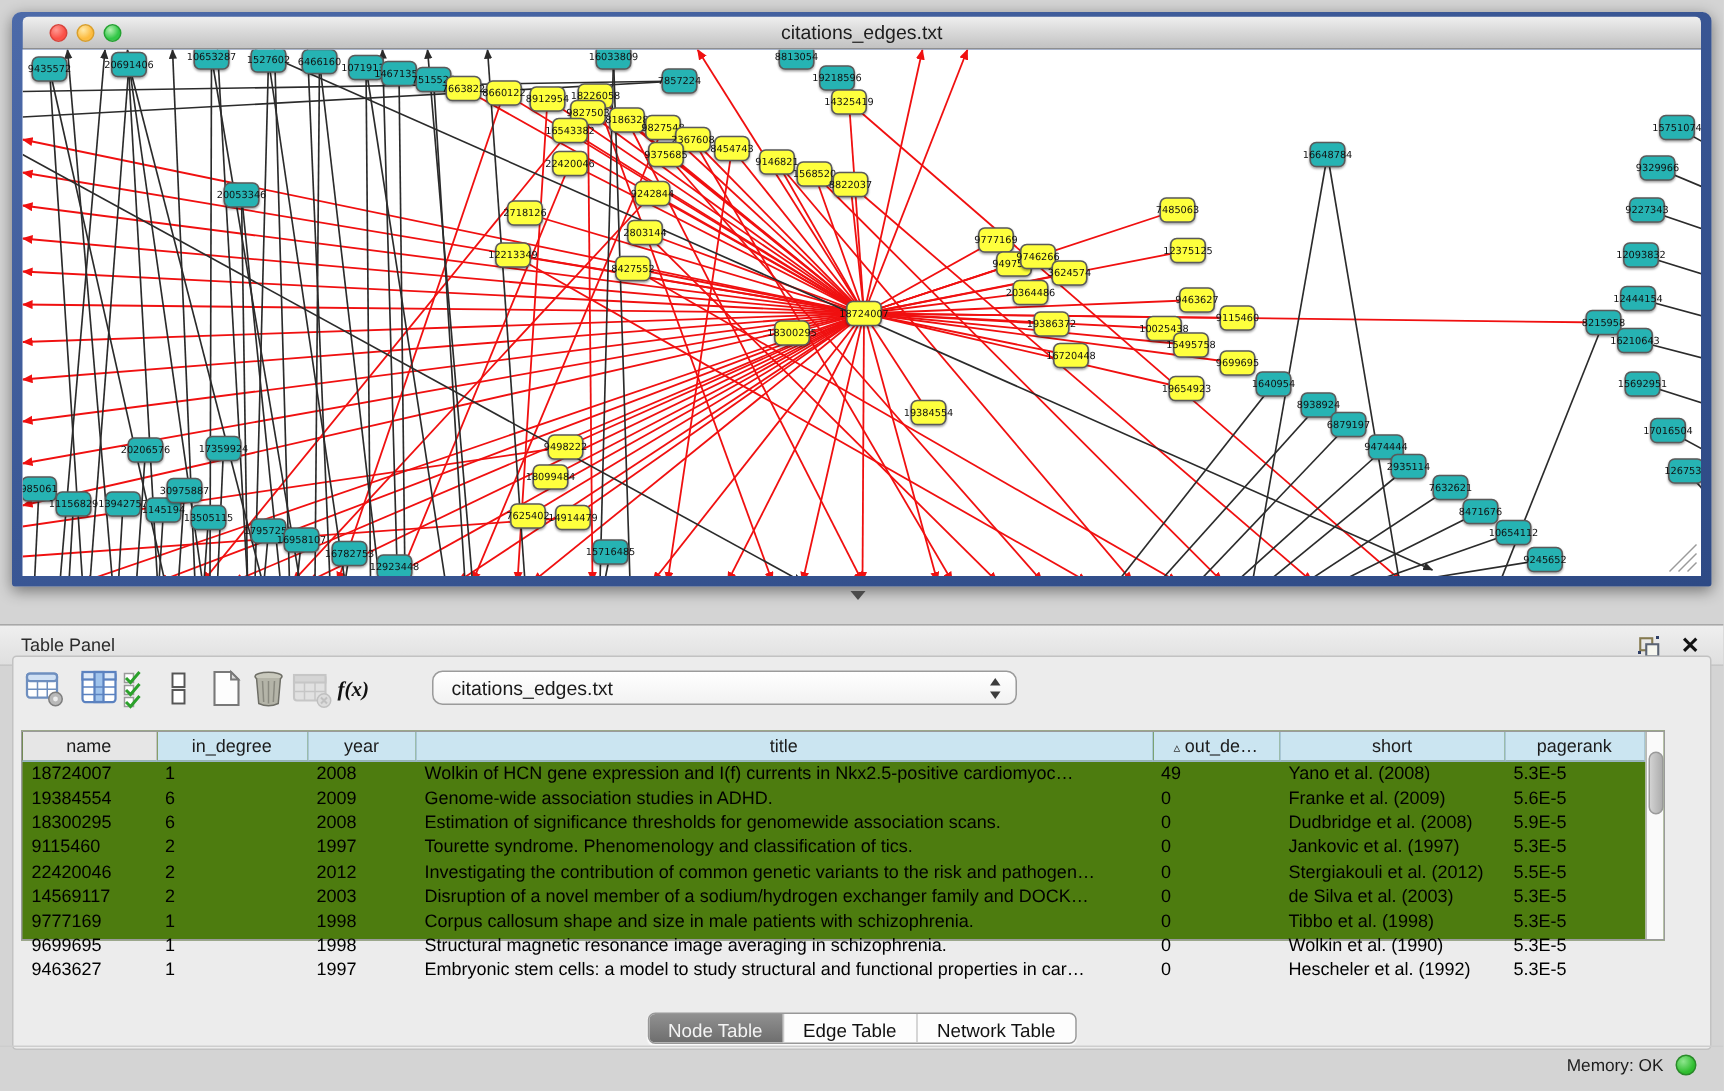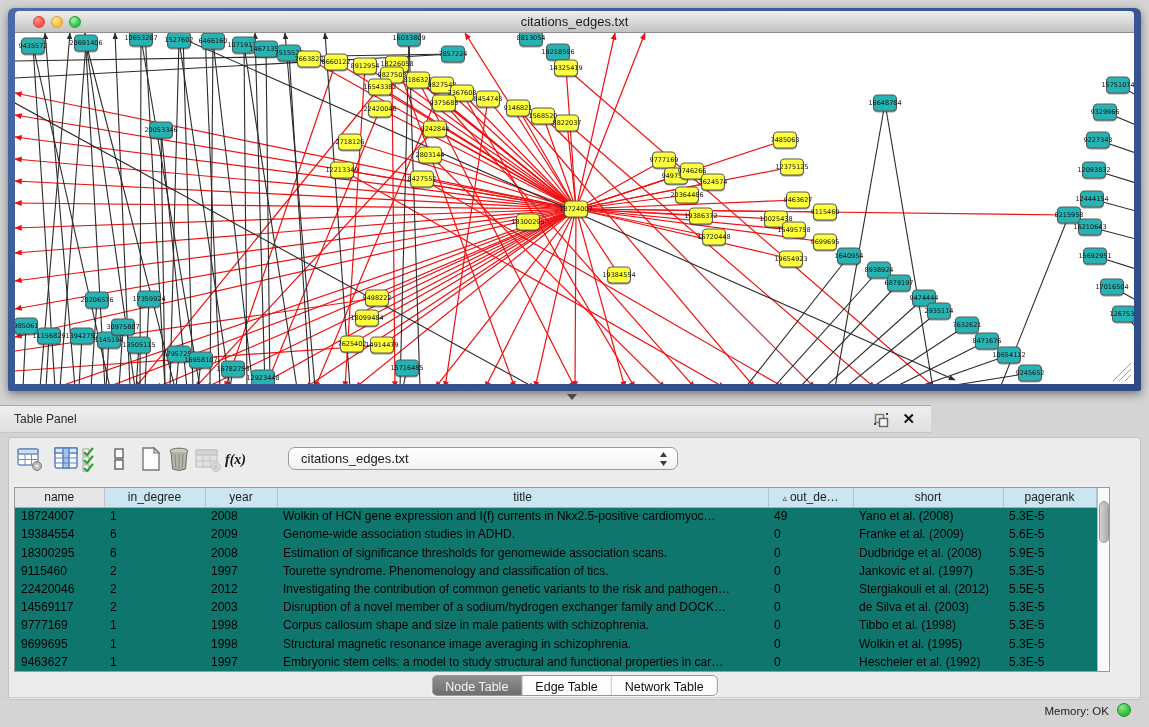--- a/index.html
+++ b/index.html
@@ -25,41 +25,41 @@
   #net-svg { position:absolute; left:0; top:0; }
   #net-svg text.nlab { font-family:"DejaVu Sans",sans-serif; font-size:6.5px; fill:#101010; }
   #net-svg rect.nd { stroke-width:1.1; filter:drop-shadow(0.5px 1px 0.7px rgba(0,0,0,.4)); }
 
   
   #split-arrow { position:absolute; left:567px; top:394px; width:0; height:0;
     border-left:5px solid transparent; border-right:5px solid transparent;
     border-top:6px solid #4a4a4a; }
 
   
-  #panel-header { position:absolute; left:0; top:405px; width:931px; height:28px;
+  #panel-header { position:absolute; left:0; top:416px; width:1149px; height:28px;
     background:linear-gradient(#efefef,#dfdfdf); border-top:1px solid #a8a8a8;
     border-bottom:1px solid #c6c6c6; }
   #panel-title { position:absolute; left:14px; top:6px; font-size:12px; color:#2b2b2b; }
   #float-btn { position:absolute; right:42px; top:6px; width:16px; height:16px; cursor:default; }
   #close-btn { position:absolute; right:16px; top:4px; font-size:15px; font-weight:bold; color:#111; }
 
   #panel-body { position:absolute; left:8px; top:437px; width:1133px; height:263px;
     background:#ececec; border:1px solid #c2c2c2; border-radius:3px; }
 
   
   #toolbar { position:absolute; left:0; top:433px; width:1149px; height:52px; }
   .tbicon { position:absolute; top:12px; }
   #combo { position:absolute; left:288px; top:14px; width:390px; height:23px;
     background:linear-gradient(#ffffff,#f2f2f2); border:1px solid #9b9b9b; border-radius:7px;
     font-size:13px; color:#1a1a1a; line-height:21px; padding-left:12px; }
   #combo .arrows { position:absolute; right:9px; top:3px; }
 
   
-  #tablebox { position:absolute; left:14px; top:487px; width:1096px; height:185px;
-    background:#0f766e; border:1px solid #9a9a9a; display:flex; }
+  #tablebox { position:absolute; left:14px; top:487px; width:1096px; height:140px;
+    background:#4d7c0f; border:1px solid #9a9a9a; display:flex; }
   table#datatable { border-collapse:collapse; table-layout:fixed; width:1081px; font-size:12px; }
   #datatable th { height:19px; background:#cbe5f1; border-right:1px solid #a9c7d6;
     border-bottom:1px solid #98b4c4; font-weight:normal; color:#1c1c1c; text-align:center;
     overflow:hidden; white-space:nowrap; }
   #datatable th.graycol { background:#e6e6e6; border-right:1px solid #c2c2c2; }
   #datatable td { height:16.4px; padding:0 6px; color:#000; white-space:nowrap; overflow:hidden; }
   .sort-tri { font-size:9px; color:#333; margin-right:3px; }
   #vscroll { width:14px; border-left:1px solid #b8b8b8; background:#fafafa; position:relative; }
   #vthumb { position:absolute; left:1.5px; top:13px; width:10px; height:42px; border-radius:6px;
     background:linear-gradient(90deg,#d2d2d2,#adadad); border:1px solid #9a9a9a; }
@@ -797,21 +797,21 @@
             <td>0</td>
             <td>Tibbo et al. (1998)</td>
             <td>5.3E-5</td>
           </tr>
           <tr>
             <td>9699695</td>
             <td>1</td>
             <td>1998</td>
             <td>Structural magnetic resonance image averaging in schizophrenia.</td>
             <td>0</td>
-            <td>Wolkin et al. (1995)</td>
+            <td>Wolkin et al. (1990)</td>
             <td>5.3E-5</td>
           </tr>
           <tr>
             <td>9463627</td>
             <td>1</td>
             <td>1997</td>
             <td>Embryonic stem cells: a model to study structural and functional properties in car…</td>
             <td>0</td>
             <td>Hescheler et al. (1992)</td>
             <td>5.3E-5</td>

